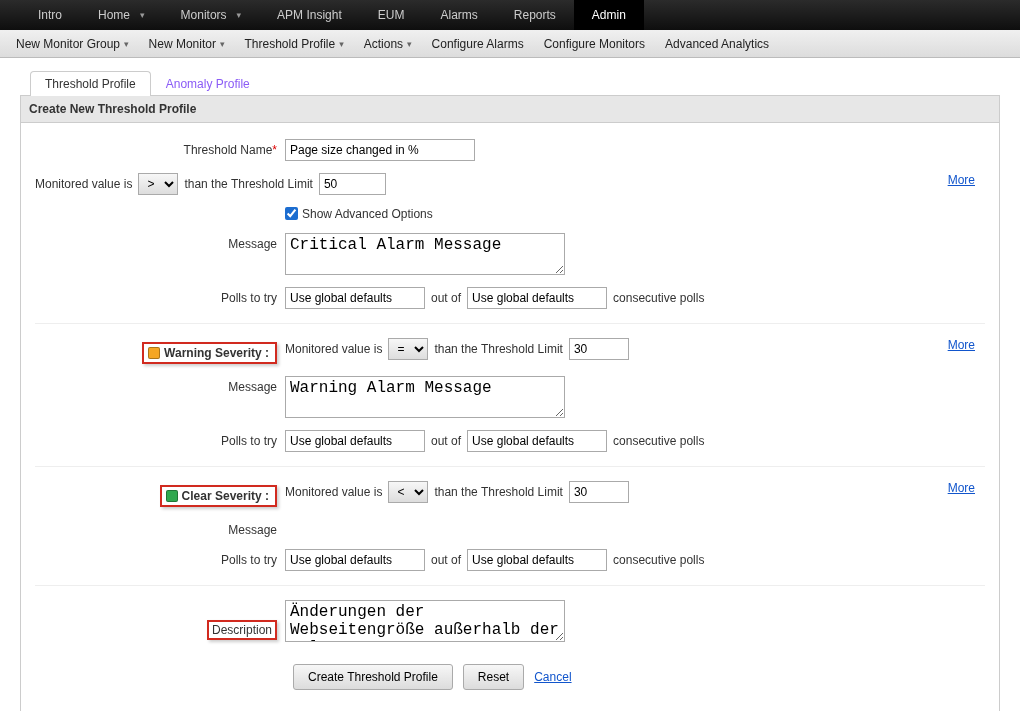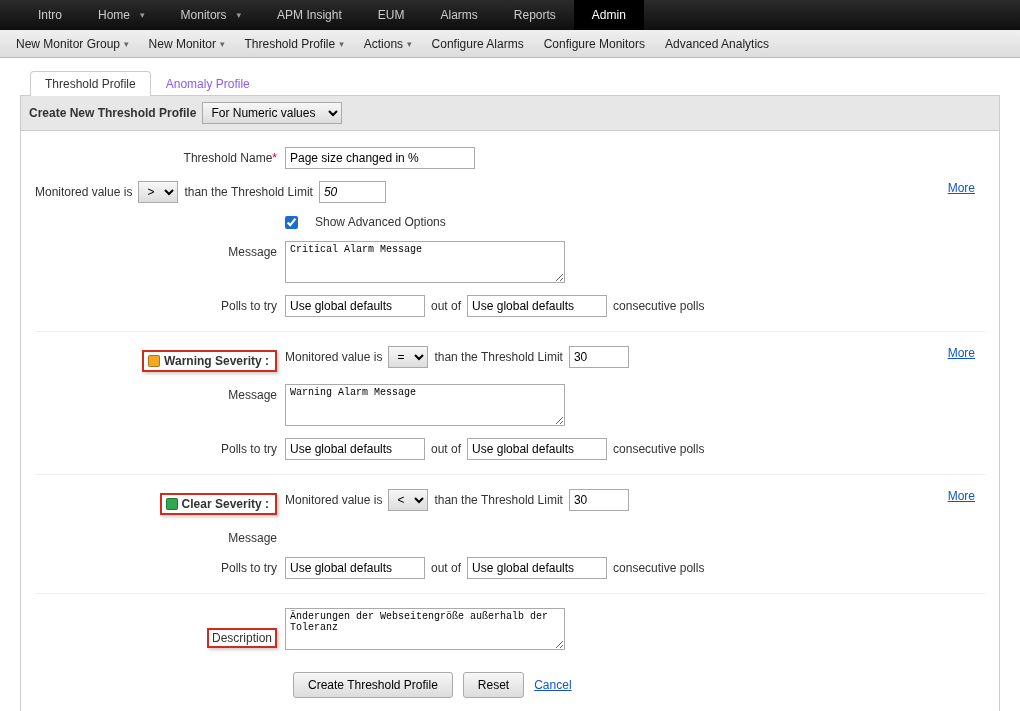--- a/index.html
+++ b/index.html
@@ -21,39 +21,39 @@
 .tab.active { background: #fff; color: #333; }
 .tab.inactive { background: transparent; border-color: transparent; color: #8b5cf6; }
 
 .panel { border: 1px solid #ccc; border-top: none; }
 .panel-header { background: #e7e7e7; border-bottom: 1px solid #ccc; padding: 6px 8px; display: flex; align-items: center; gap: 6px; }
 .panel-header-label { font-weight: bold; }
 
 select, input[type=text], textarea { font-family: Arial, sans-serif; font-size: 12px; border: 1px solid #aaa; padding: 2px 4px; }
 select { height: 22px; background: #eee; background: linear-gradient(#f7f7f7,#ddd); }
 input[type=text] { height: 22px; }
-textarea { resize: both; font-family: "Courier New", monospace; font-size: 10px; }
+textarea { resize: both; font-family: "Courier New", monospace; font-size: 16px; }
 
 .form-body { padding: 10px 14px; }
 .row { display: flex; align-items: flex-start; padding: 6px 0; }
 .row .label-col { width: 250px; text-align: right; padding-right: 8px; padding-top: 4px; }
 .row .input-col { flex: 1; display: flex; align-items: center; gap: 6px; flex-wrap: wrap; }
 .row .more-col { width: 60px; text-align: right; padding-right: 10px; }
 .more-link { color: #1155cc; text-decoration: underline; cursor: pointer; }
 
 .sev-label { display: inline-flex; align-items: center; gap: 4px; font-weight: bold; }
 .sev-icon { width: 12px; height: 12px; display: inline-block; border: 1px solid rgba(0,0,0,.3); border-radius: 2px; }
 .sev-critical { background: #e23a2e; }
 .sev-warning { background: #f5a623; }
 .sev-clear { background: #2fa84f; }
 
 .highlight-box { border: 2px solid #d12a1f; padding: 2px 6px 2px 4px; display: inline-flex; align-items: center; gap: 4px; box-shadow: 2px 2px 3px rgba(0,0,0,0.2); }
 .highlight-box.small { padding: 1px 3px; margin-top: 16px; }
 
-.checkbox-wrap { display:flex; align-items:flex-end; gap:17px; }
+.checkbox-wrap { display:flex; align-items:flex-start; gap:4px; }
 .checkbox-wrap input { accent-color: #1c6dd0; }
 
 hr.section-sep { border: none; border-top: 1px solid #eee; margin: 8px 0; }
 
 .buttons-row { display:flex; gap:10px; align-items:center; padding-left: 258px; padding-top: 16px; padding-bottom: 14px; }
 .btn { background: linear-gradient(#f7f7f7,#dcdcdc); border: 1px solid #aaa; padding: 5px 14px; font-size: 12px; cursor: pointer; border-radius: 3px; }
 .cancel-link { color: #1155cc; text-decoration: underline; cursor: pointer; }
 
 .inline-text { font-size: 12px; }
 
@@ -121,40 +121,37 @@
 <div class="content">
 
   <div class="tabs-wrap">
     <div class="tab active"><span>Threshold Profile</span></div>
     <div class="tab inactive"><span>Anomaly Profile</span></div>
   </div>
 
   <div class="panel">
     <div class="panel-header">
       <span class="panel-header-label">Create New Threshold Profile</span>
-      <select style="width:140px;">
-        <option>For Numeric values</option>
-      </select>
     </div>
 
     <div class="form-body">
 
       <div class="row">
         <div class="label-col"><span>Threshold Name<span style="color:#d00;">*</span></span></div>
         <div class="input-col">
           <input type="text" style="width: 190px;" value="Page size changed in %">
         </div>
       </div>
 
       <div class="row">
         <div class="input-col">
           <span class="inline-text">Monitored value is</span>
           <select style="width:40px;"><option>&gt;</option></select>
           <span class="inline-text">than the Threshold Limit</span>
-          <input type="text" style="width: 67px; font-style: italic;" value="50">
+          <input type="text" style="width: 67px;" value="50">
         </div>
         <div class="more-col"><span class="more-link">More</span></div>
       </div>
 
       <div class="row">
         <div class="label-col"></div>
         <div class="input-col">
           <label class="checkbox-wrap">
             <input type="checkbox" checked="" style="">
             <span>Show Advanced Options</span>

